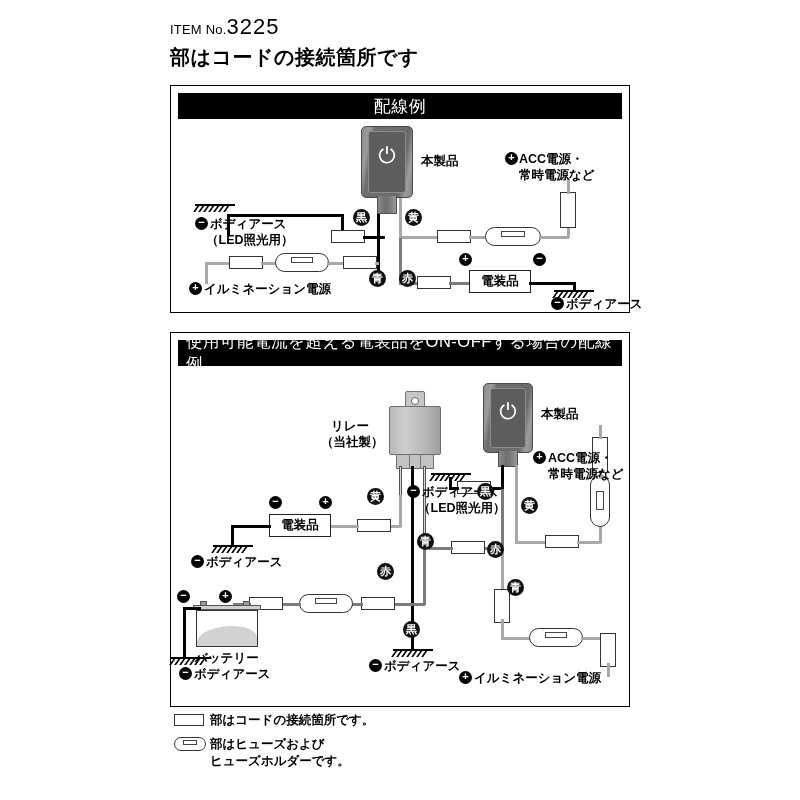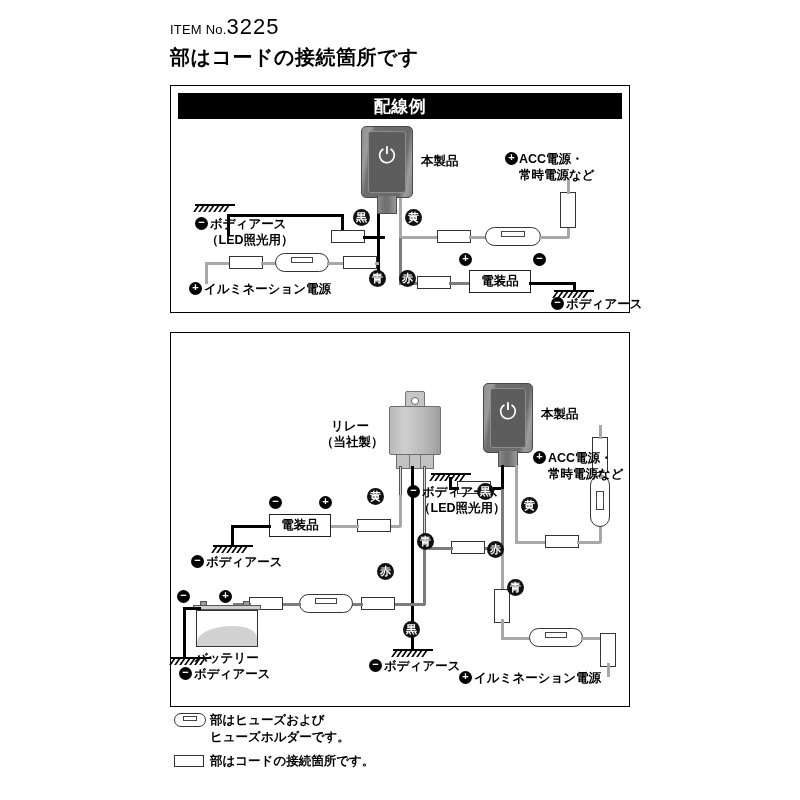--- a/index.html
+++ b/index.html
@@ -20,21 +20,21 @@
   .prod-name { font-size: 20px; font-weight: 700; margin-top: 4px; letter-spacing: .5px; }
 
   
   .panel { position: absolute; border: 1.5px solid #000; background: #fff; }
   #panel1 { left: 170px; top: 85px; width: 460px; height: 228px; }
   #panel2 { left: 170px; top: 332px; width: 460px; height: 375px; }
 
   .bar {
     position: absolute; left: 7px; right: 7px; top: 7px; height: 26px;
     background: #000; color: #fff;
-    font-size: 17px; font-weight: 700;
+    font-size: 17px; font-weight: 400;
     display: flex; align-items: center; justify-content: center;
     letter-spacing: .5px;
   }
   .bar.left { justify-content: flex-start; padding-left: 8px; font-size: 16.5px; }
   .note { position: absolute; left: 9px; top: 38px; font-size: 14.5px; font-weight: 700; }
 
   .canvas { position: absolute; inset: 0; }
 
   
   .txt { position: absolute; font-size: 12.5px; font-weight: 700; white-space: nowrap; line-height: 1.15; }
@@ -271,20 +271,21 @@
       <div class="txt" style="left:395px; top:211px;">ボディアース</div>
 
       <div class="wc" style="left:182px; top:123px;">黒</div>
       <div class="wc" style="left:234px; top:123px;">黄</div>
       <div class="wc" style="left:198px; top:184px;">青</div>
       <div class="wc" style="left:228px; top:184px;">赤</div>
     </div>
   </div>
 
   <div class="panel" id="panel2">
+    <div class="bar left">使用可能電流を超える電装品をON-OFFする場合の配線例</div>
 
     <div class="canvas">
 
       <div class="relay" style="left:218px; top:58px; width:52px; height:78px;">
         <div class="tab">
             <i></i>
           </div>
         <div class="can"></div>
         <div class="foot">
           <b style="left:32%"></b>
@@ -456,28 +457,28 @@
       <div class="wc" style="left:350px; top:164px;">黄</div>
       <div class="wc" style="left:316px; top:208px;">赤</div>
       <div class="wc" style="left:336px; top:246px;">青</div>
       <div class="wc" style="left:246px; top:200px;">青</div>
     </div>
   </div>
 
   <div class="legend">
     <div class="lg-row">
       <div class="lg-ico">
+          <div class="r"></div>
+        </div>
+      <div class="lg-txt">部はコードの接続箇所です。</div>
+    </div>
+    <div class="lg-row">
+      <div class="lg-ico">
           <div class="f"></div>
         </div>
       <div>
         <div class="lg-txt">部はヒューズおよび</div>
         <div class="lg-txt">ヒューズホルダーです。</div>
       </div>
     </div>
-    <div class="lg-row">
-      <div class="lg-ico">
-          <div class="r"></div>
-        </div>
-      <div class="lg-txt">部はコードの接続箇所です。</div>
-    </div>
   </div>
 
 </div>
 
 </body></html>

